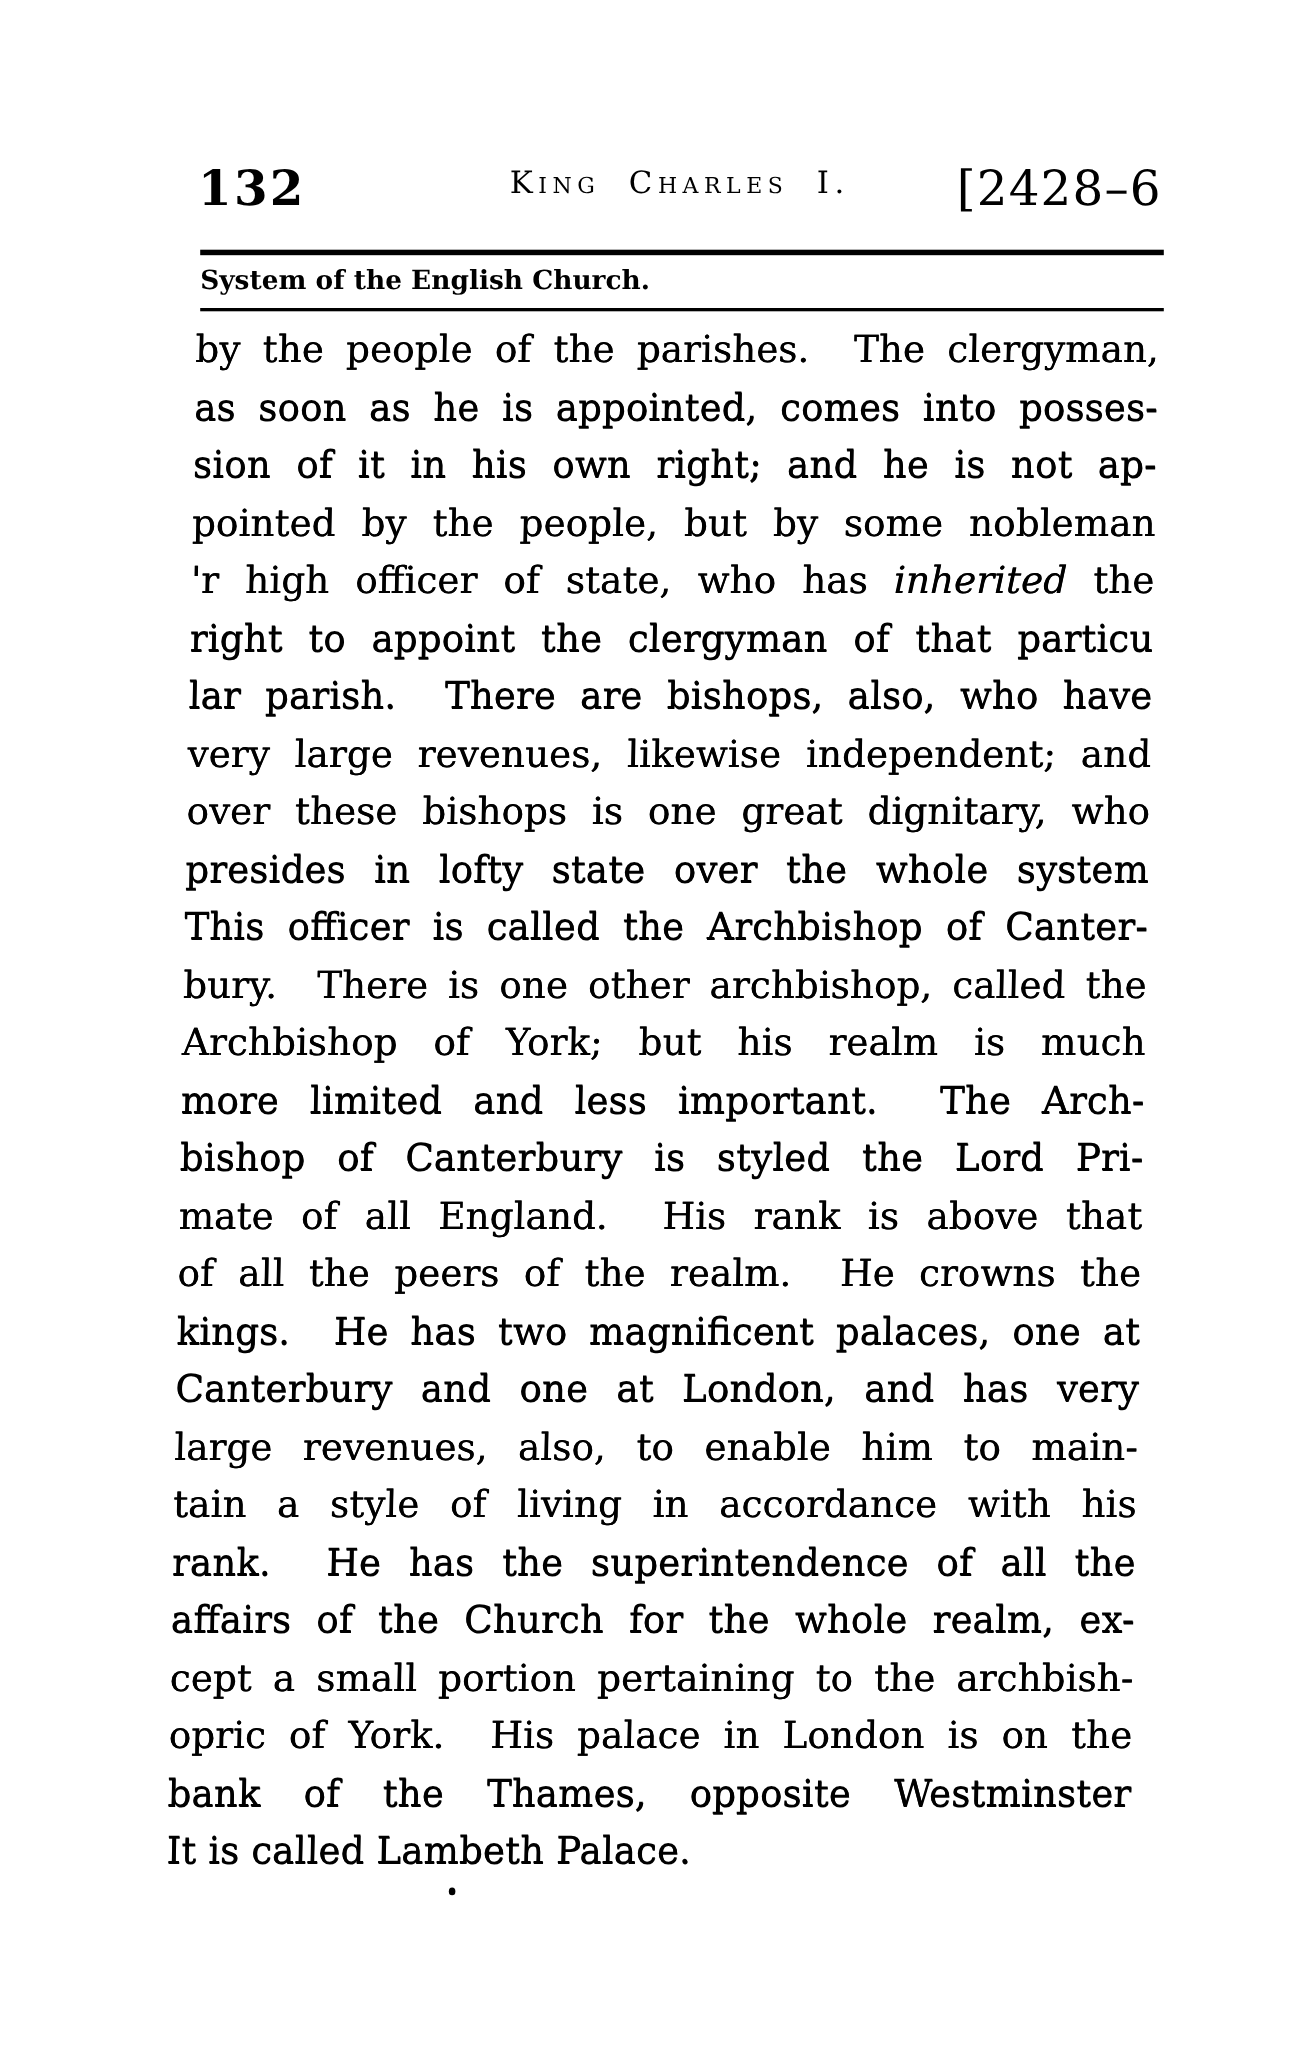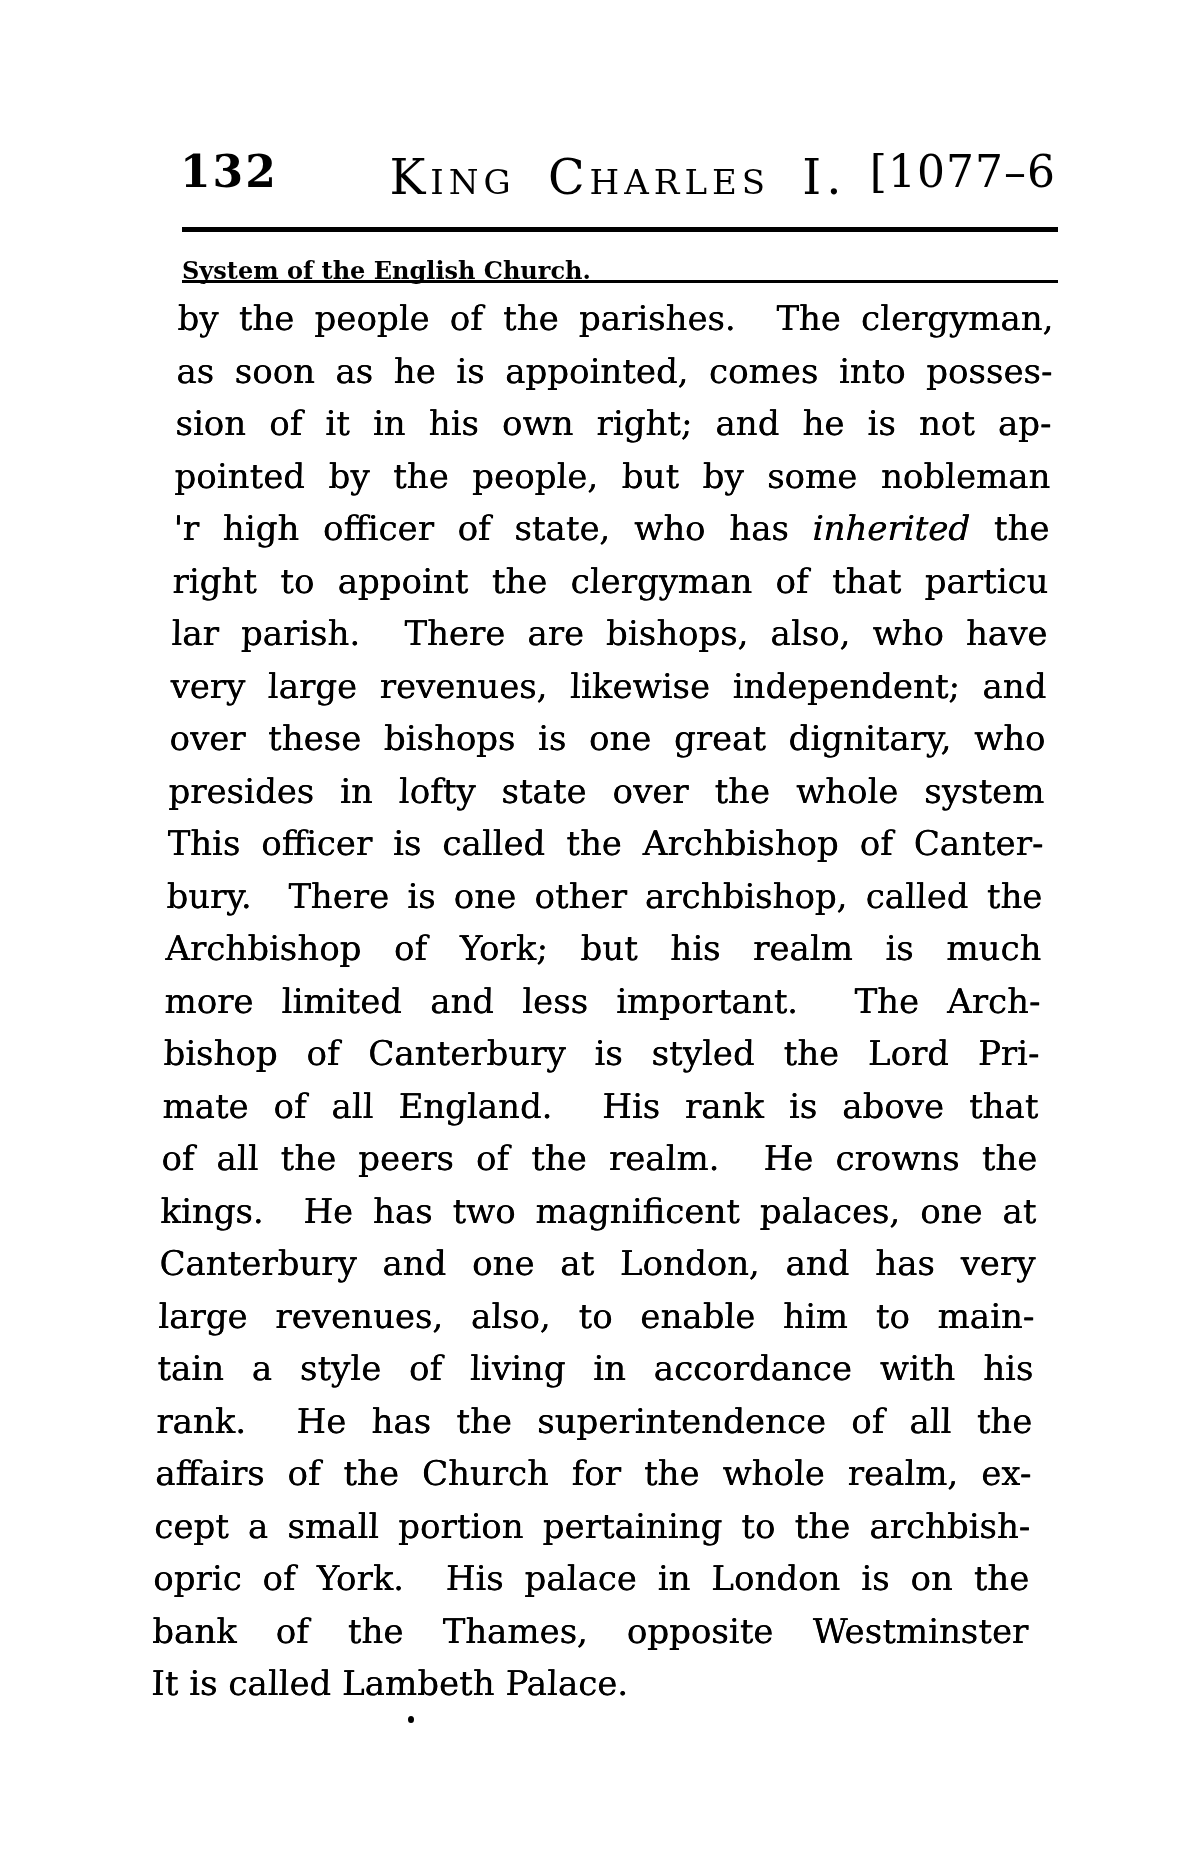--- a/index.html
+++ b/index.html
@@ -17,38 +17,38 @@
     position: absolute;
     left: 180px; top: 146px; width: 876px; height: 52px; text-align: center;
   }
   .pagenum {
     position: absolute; left: 0; top: 0;
     font-size: 44px; font-weight: bold; letter-spacing: 2px;
   }
   .title {
     position: absolute; left: 50%; top: 3px;
     transform: translateX(-50%);
-    font-size: 48px;
+    font-size: 28px;
     font-variant: small-caps;
     letter-spacing: 5px;
     word-spacing: 12px;
     white-space: nowrap;
   }
   .daterange {
     position: absolute; right: 0; top: 0;
     font-size: 44px;
     letter-spacing: 1px;
   }
 
   .rule { position: absolute; left: 182px; width: 876px; background: #000; }
   .rule-thick { top: 227px; height: 5px; }
   .rule-thin  { top: 280px; height: 3px; }
 
   .running {
-    position: absolute; left: 182px; top: 256px; width: 876px;
+    position: absolute; left: 182px; top: 240px; width: 876px;
     display: flex; justify-content: space-between;
     font-size: 24px; font-weight: bold;
     white-space: nowrap;
   }
 
   .bodytext {
     position: absolute; left: 178px; top: 292px; width: 876px;
     font-size: 34px; line-height: 52.5px;
     transform: skewX(-1.1deg);
     transform-origin: top right;
@@ -72,21 +72,21 @@
   }
 </style>
 </head>
 <body>
 
 <div class="sheet">
 
   <div class="header">
     <span class="pagenum">132</span>
     <span class="title">King Charles I.</span>
-    <span class="daterange">[1077–6</span>
+    <span class="daterange">[2428–6</span>
   </div>
 
   <div class="rule rule-thick"></div>
 
   <div class="running">
     <span>System of the English Church.</span>
   </div>
 
   <div class="rule rule-thin"></div>
 

